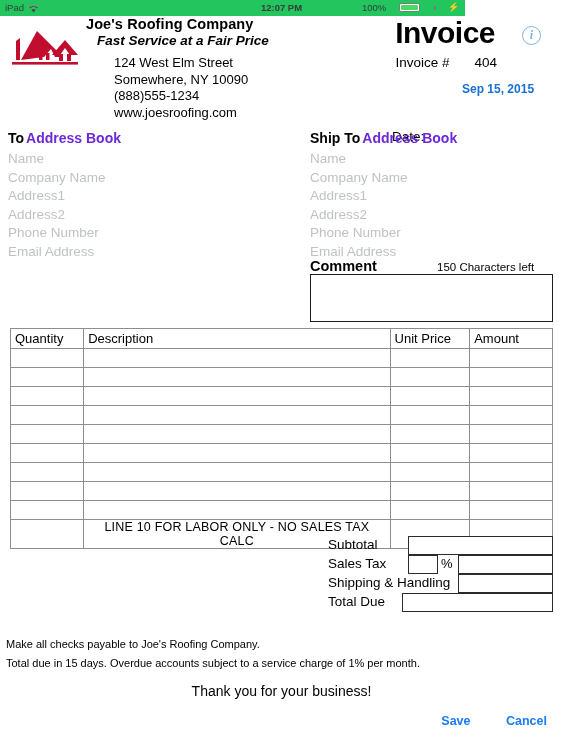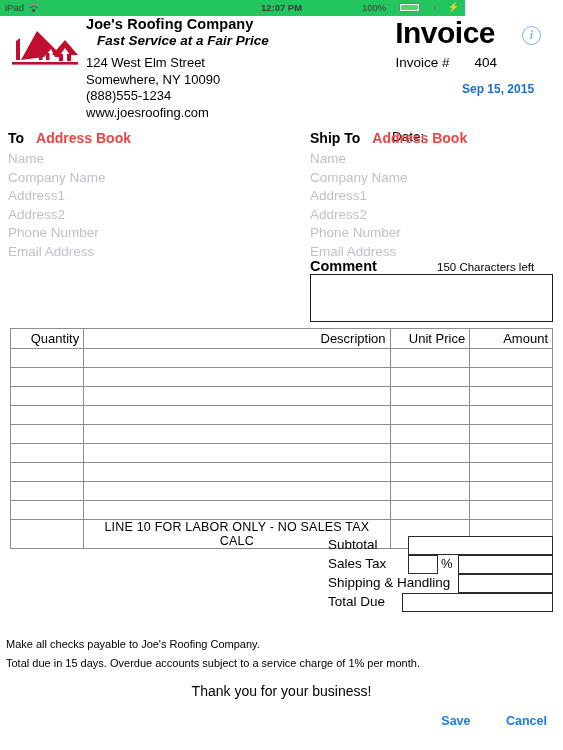--- a/index.html
+++ b/index.html
@@ -27,58 +27,58 @@
   }
   .batt-fill { position: absolute; left: 1px; top: 1px; bottom: 1px; width: 17px; background: #4cd964; border-radius: 1px; }
   .batt-cap { width: 1.5px; height: 4px; background: #7a7a7a; border-radius: 0 1px 1px 0; margin-left: 1px; }
   .bolt { font-size: 9px; color: #555; line-height: 9px; }
 
   
   .logo { position: absolute; left: 7px; top: 27px; width: 72px; height: 44px; }
   .company-block { position: absolute; left: 86px; top: 16px; }
   .co-name { font-size: 14.5px; font-weight: bold; color: #000; letter-spacing: .1px; }
   .co-tag { font-size: 13.5px; font-style: italic; font-weight: bold; color: #000; padding-left: 11px; margin-top: 1px; }
-  .co-addr { margin-top: 7px; font-size: 13px; line-height: 16.5px; color: #000; }
+  .co-addr { margin-top: 7px; font-size: 13px; line-height: 16.5px; color: #000; margin-left: 28px; }
 
   .invoice-title {
     position: absolute; right: 68px; top: 16px;
     font-size: 30px; font-weight: bold; letter-spacing: -0.5px; color: #000;
   }
   .info-icon {
     position: absolute; right: 22px; top: 26px;
     width: 19px; height: 19px; border-radius: 50%;
     border: 1.4px solid #7fb2e5; color: #7fb2e5;
     font-size: 12px; font-style: italic; font-family: "Liberation Serif", serif;
     text-align: center; line-height: 17px; font-weight: bold;
   }
   .inv-num { position: absolute; right: 66px; top: 55px; font-size: 13.5px; color: #000; white-space: nowrap; }
   .inv-num .val { margin-left: 25px; }
   .inv-date-label { position: absolute; left: 392px; top: 81px; font-size: 13.5px; color: #000; margin-top: 48px; }
   .inv-date-val { position: absolute; left: 462px; top: 82px; font-size: 12px; font-weight: bold; color: #1a6fd4; }
 
   
   .addr-head { position: absolute; font-size: 14px; font-weight: bold; color: #000; }
-  .addr-head .abook { color: #ef4444; margin-left: 12px; }
+  .addr-head .abook { color: #6d28d9; margin-left: 2px; }
   .addr-lines { position: absolute; font-size: 13.5px; line-height: 18.6px; color: #bfc2c5; }
 
   
   .comment-label { position: absolute; left: 310px; top: 258px; font-size: 14.5px; font-weight: bold; color: #000; }
   .comment-count { position: absolute; left: 437px; top: 261px; font-size: 11.5px; color: #000; }
   .comment-box {
     position: absolute; left: 310px; top: 274px; width: 243px; height: 48px;
     border: 1.6px solid #1c1c1c; background: #fff;
   }
 
   
   .tbl { position: absolute; left: 10px; top: 328px; width: 543px; border-collapse: collapse; }
   .tbl td, .tbl th {
     border: 1px solid #8d8d8d; height: 19px; padding: 0 4px;
     font-size: 12.5px; color: #000;
   }
-  .tbl thead th { font-weight: normal; text-align: right; height: 20px; font-size: 13px; }
+  .tbl thead th { font-weight: normal; text-align: left; height: 20px; font-size: 13px; }
   .c-qty { width: 76px; }
   .c-desc { width: 348px; }
   .c-unit { width: 87px; }
   .c-amt { width: 88px; }
   .labor-note { color: #c9cccf; font-size: 10.5px; text-align: center; letter-spacing: .2px; }
 
   
   .totals { position: absolute; left: 328px; top: 536px; width: 225px; font-size: 13.5px; color: #000; }
   .trow { position: relative; height: 19px; }
   .tlabel { position: absolute; left: 0; top: 1px; white-space: nowrap; }

